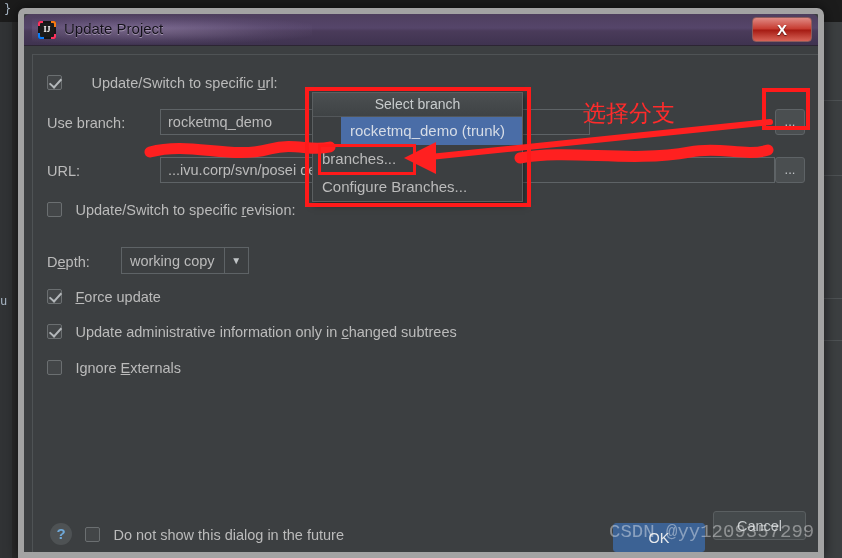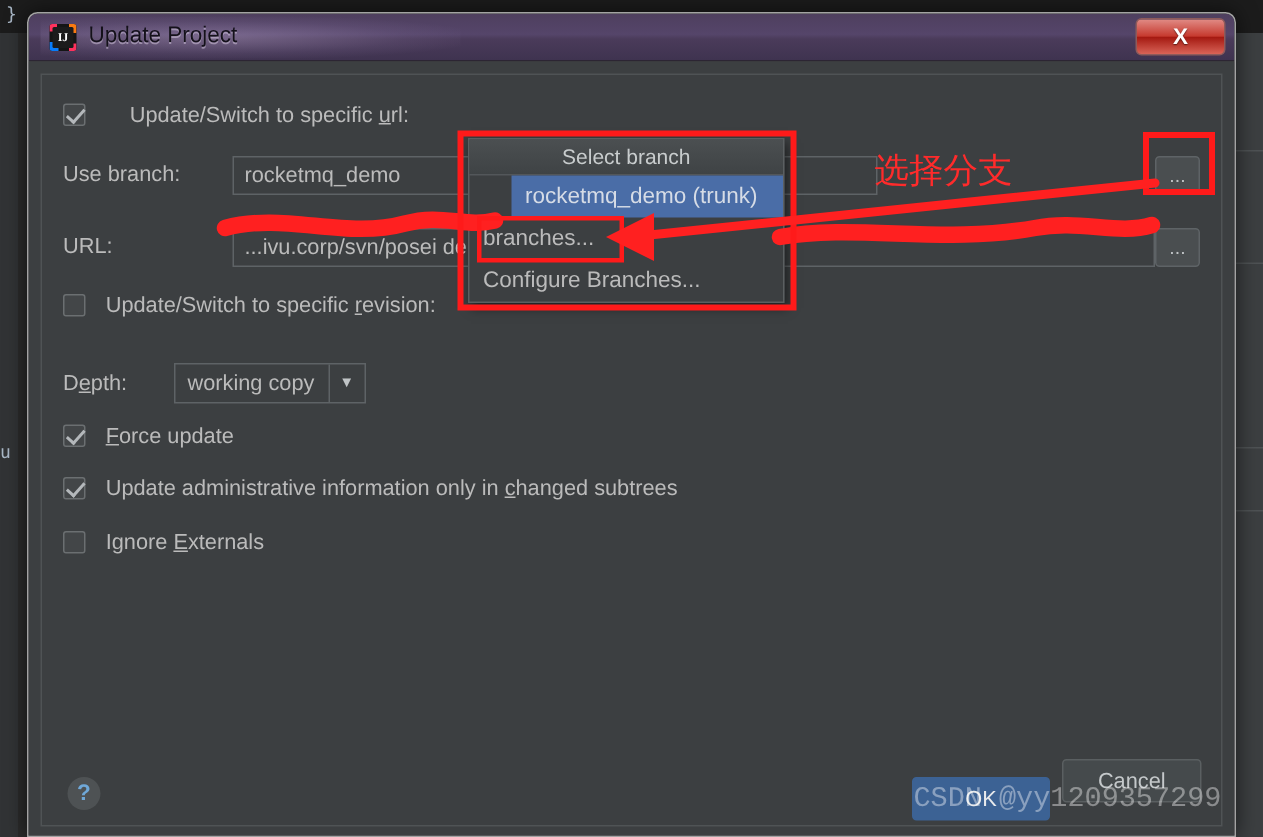--- a/index.html
+++ b/index.html
@@ -47,21 +47,21 @@
   .ide-right-row {
     position: absolute; right: 0; width: 25px; height: 1px;
     background: #4e5254;
   }
 
   
   .dialog {
     position: absolute;
     left: 18px; top: 8px;
     width: 806px; height: 550px;
-    border: 1px solid #a3a3a3;
+    border: 6px solid #a3a3a3;
     border-radius: 7px 7px 0 0;
     background: #3c3f41;
     box-shadow: 0 0 14px rgba(0,0,0,0.6);
     overflow: hidden;
   }
   .titlebar {
     position: relative;
     height: 32px;
     background: linear-gradient(to bottom, #4e3f5e 0%, #55456a 45%, #4a3b5a 55%, #3f3350 100%);
     border-bottom: 1px solid #2c2533;
@@ -360,20 +360,24 @@
           <span class="chk checked"></span>
           <span class="lbl" style="margin-left:9px;"><span>Update administrative information only in </span><u>c</u><span>hanged subtrees</span></span>
         </div>
 
         <div class="row" style="left:14px; top:303px;">
           <span class="chk"></span>
           <span class="lbl" style="margin-left:9px;"><span>Ignore </span><u>E</u><span>xternals</span></span>
         </div>
 
         <div class="help-icon" style="left:17px; top:468px;">?</div>
+        <div class="row" style="left:52px; top:470px;">
+          <span class="chk"></span>
+          <span class="lbl" style="margin-left:9px;">Do not show this dialog in the future</span>
+        </div>
         <div class="row btn btn-ok" style="left:580px; top:468px; width:92px;">OK</div>
         <div class="row btn btn-cancel" style="left:680px; top:456px; width:93px;">Cancel</div>
 
       </div>
     </div>
   </div>
 
   <div class="popup">
     <div class="popup-header">Select branch</div>
     <div class="popup-item sel">rocketmq_demo (trunk)</div>

